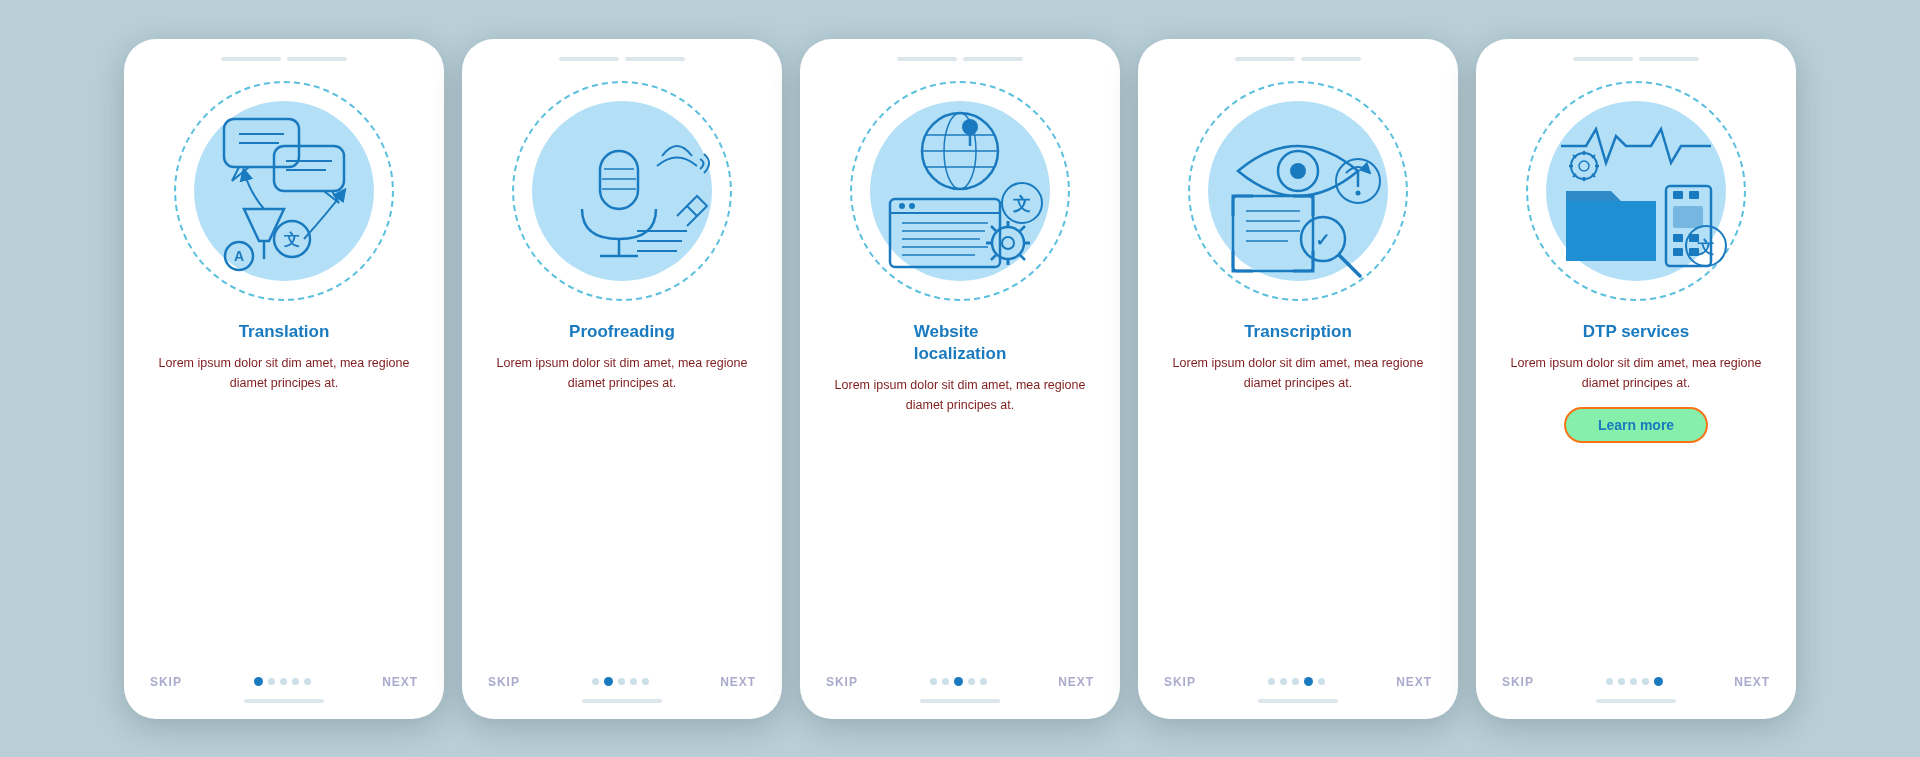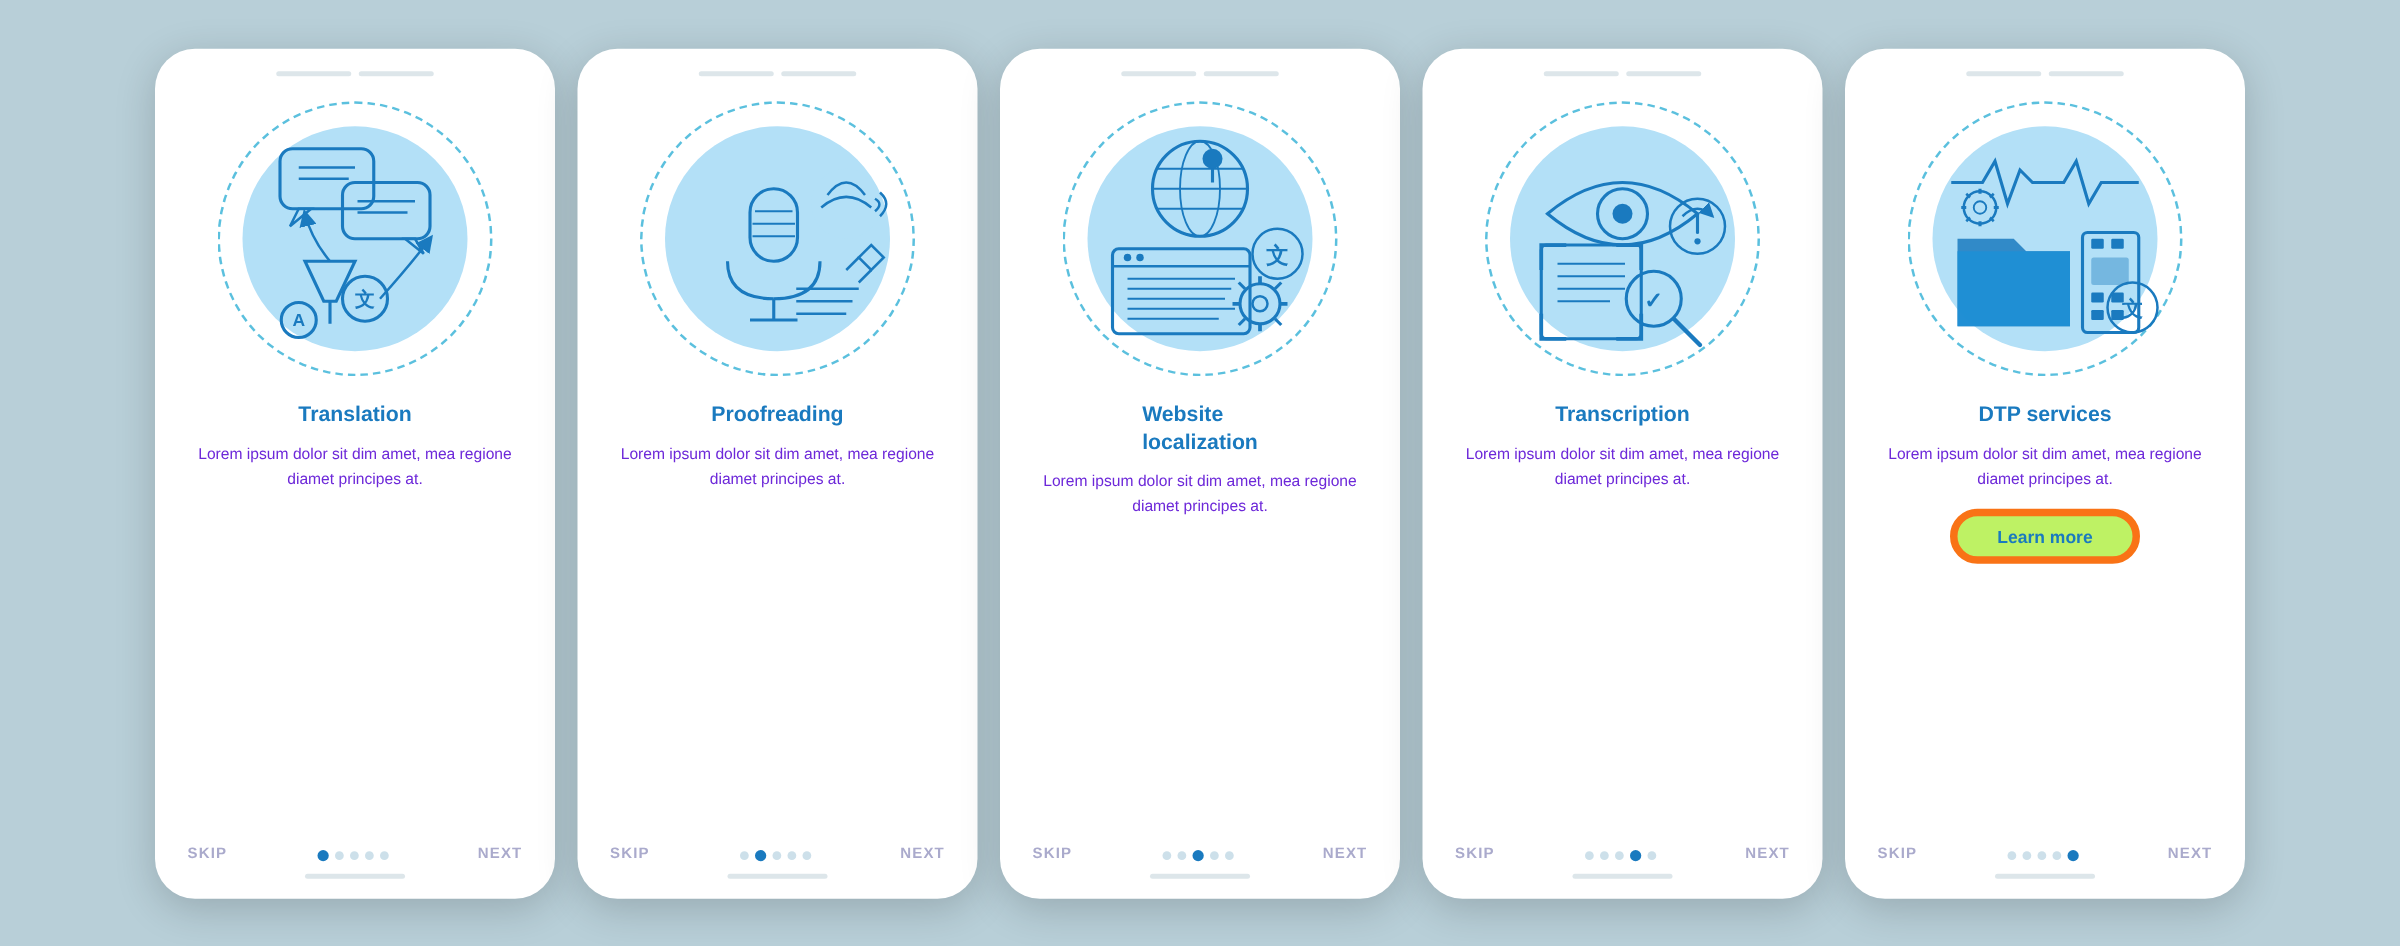--- a/index.html
+++ b/index.html
@@ -78,43 +78,43 @@
     
     .card-title {
       font-size: 17px;
       font-weight: 700;
       color: #1a7abf;
       margin-bottom: 10px;
       line-height: 1.3;
     }
     .card-desc {
       font-size: 12.5px;
-      color: #6d28d9;
+      color: #7f1d1d;
       text-align: center;
       line-height: 1.6;
       margin-bottom: 14px;
       padding: 0 6px;
     }
     
     .learn-more-btn {
-      border: 6px solid #f97316;
+      border: 2px solid #f97316;
       color: #1a7abf;
-      background: #bef264;
+      background: #86efac;
       border-radius: 22px;
       padding: 8px 32px;
       font-size: 14px;
       font-weight: 600;
       cursor: pointer;
       margin-bottom: 10px;
     }
     
     .card-bottom {
       width: 100%;
       display: flex;
-      align-items: flex-end;
+      align-items: center;
       justify-content: space-between;
       margin-top: auto;
       padding: 0 8px;
     }
     .nav-label {
       font-size: 12px;
       font-weight: 700;
       color: #aac;
       letter-spacing: 0.08em;
     }

